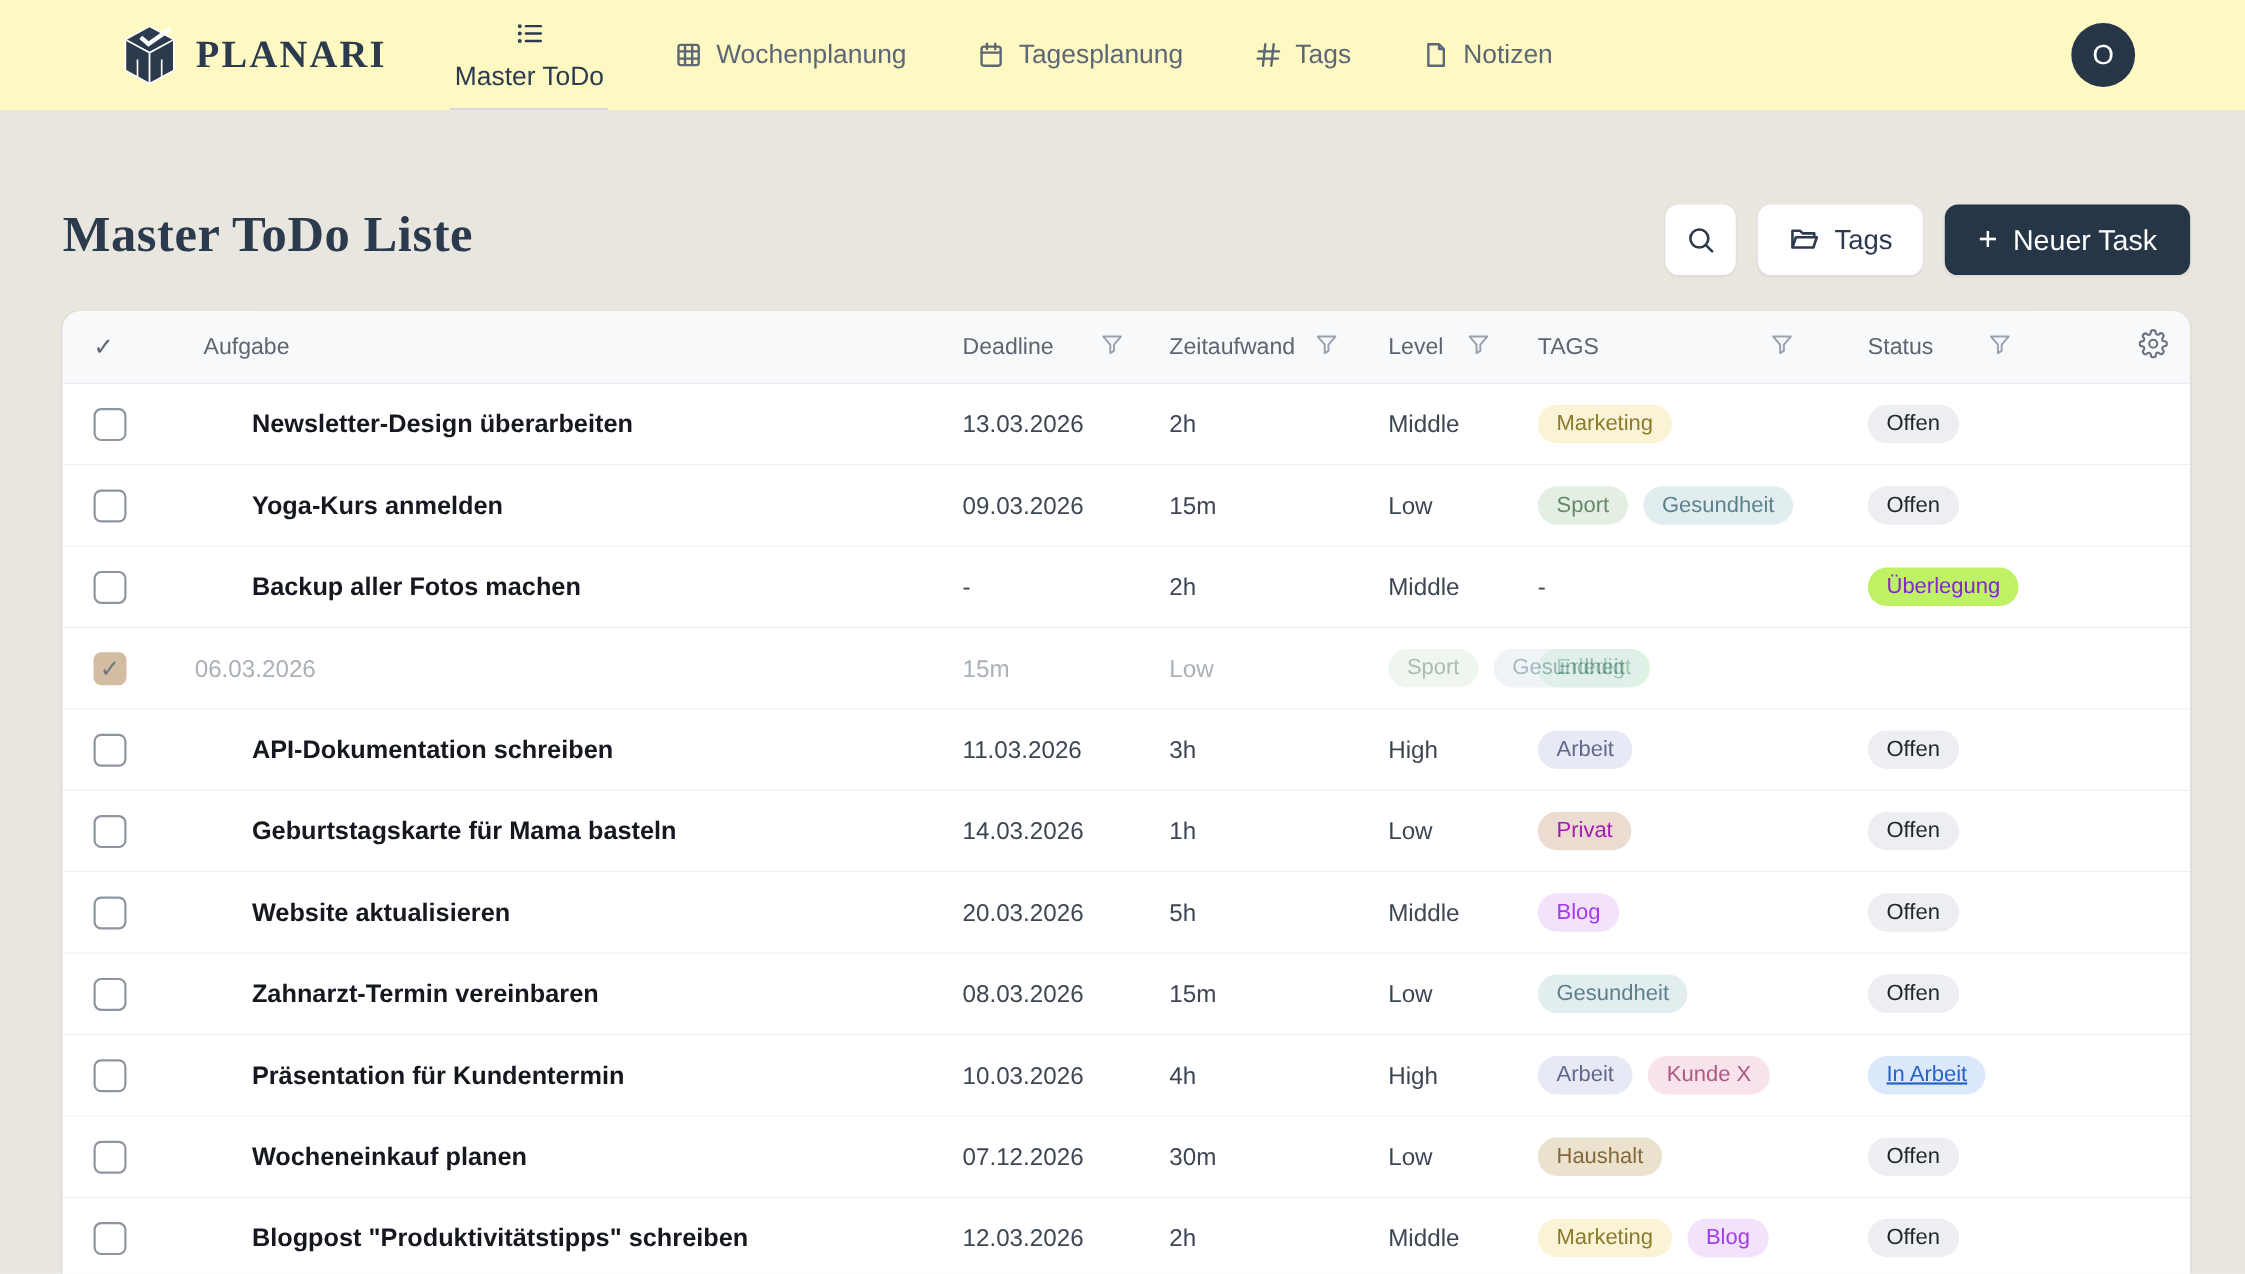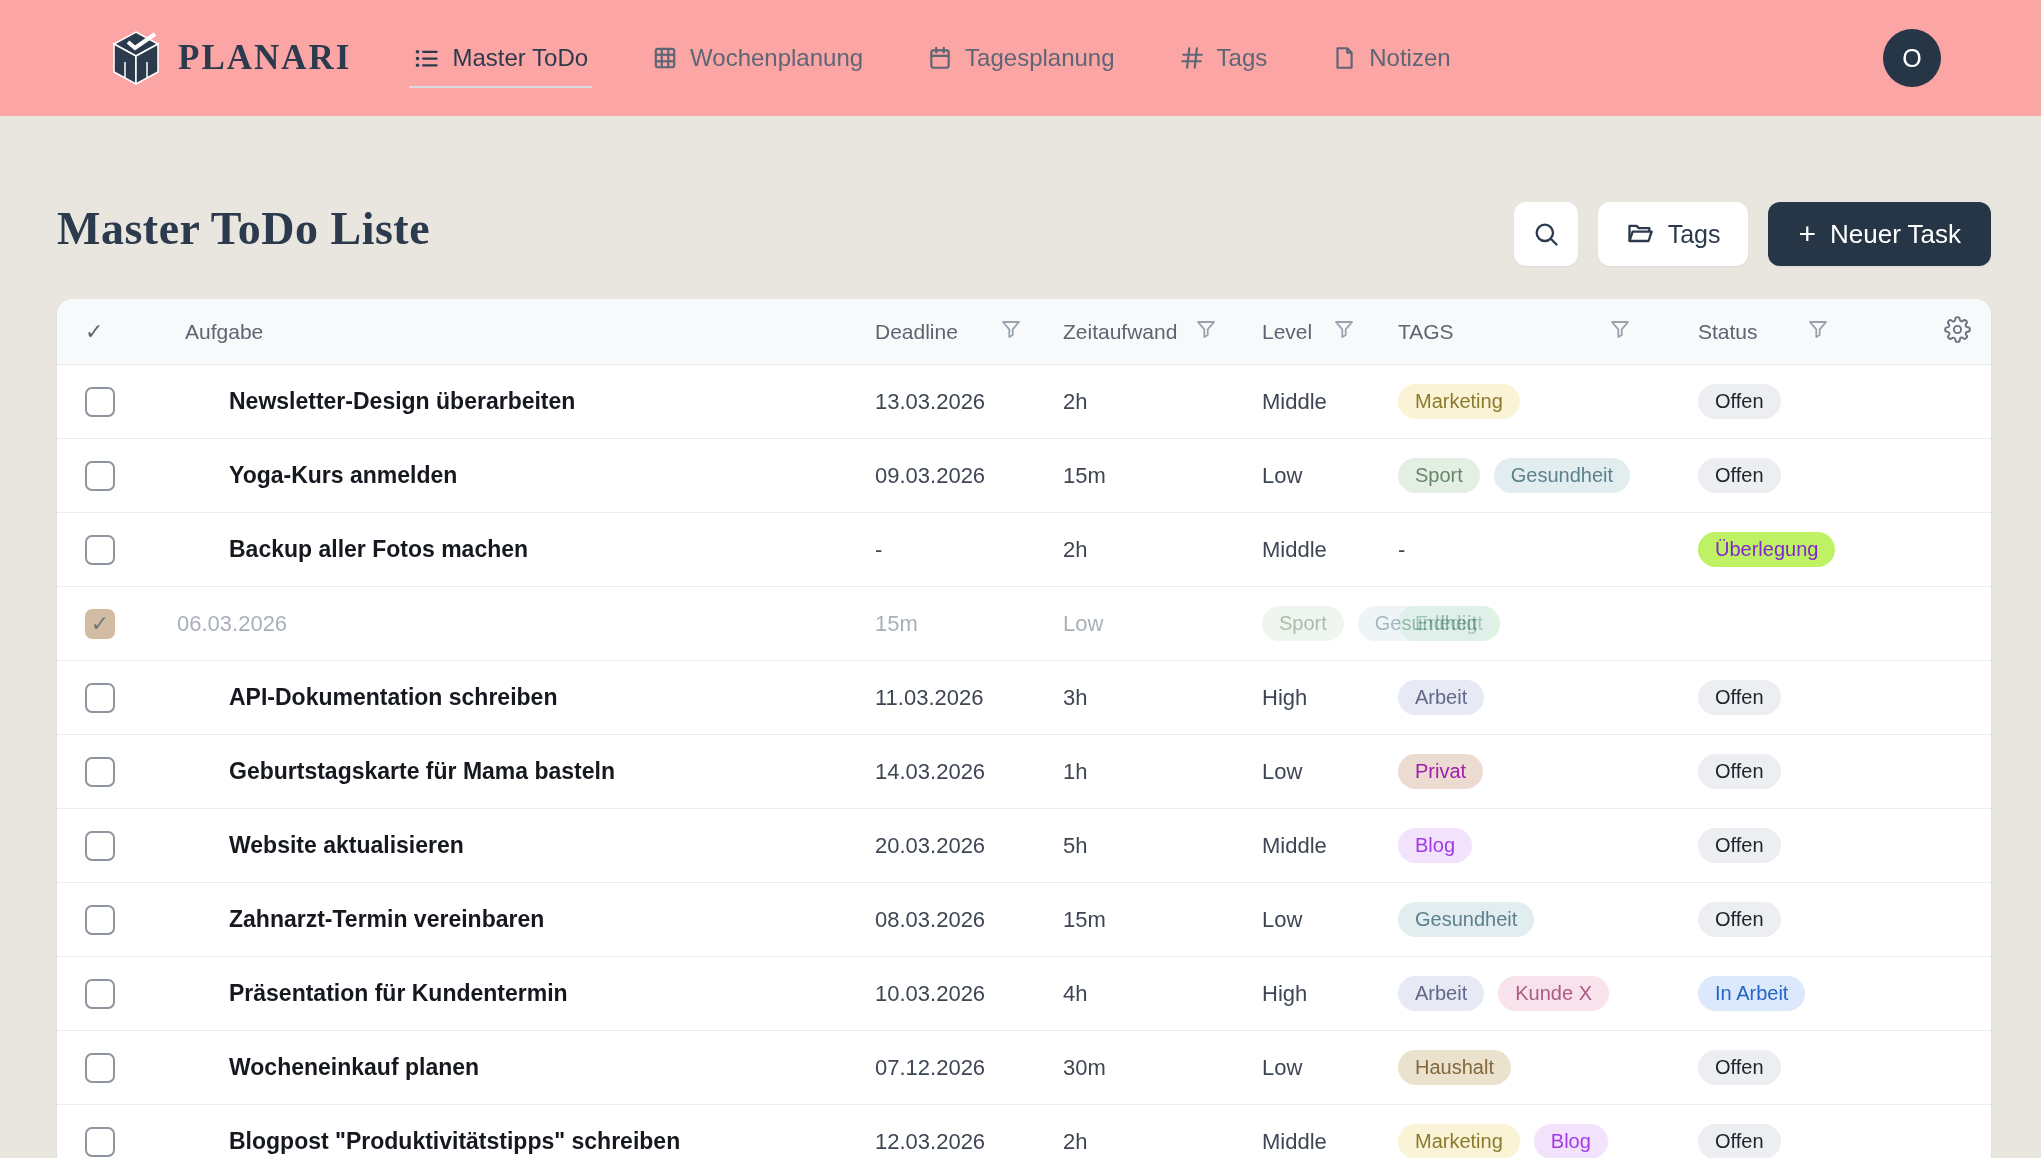--- a/index.html
+++ b/index.html
@@ -4,35 +4,35 @@
 <style>
   * { margin:0; padding:0; box-sizing:border-box; }
   html,body { width:2041px; height:1158px; overflow:hidden; }
   body {
     font-family:"Liberation Sans", sans-serif;
     background:#e9e6e0;
     color:#2c3a4d;
   }
   
   .topbar {
-    height:116px; background:#fca5a5; display:flex; align-items:center;
+    height:100px; background:#fef9c3; display:flex; align-items:center;
     padding:0 100px 0 110px;
   }
   .brand { display:flex; align-items:center; gap:16px; }
   .brand-name {
     font-family:"Liberation Serif", serif; font-weight:700;
     font-size:35px; letter-spacing:2px; color:#2c3a4d;
   }
   .nav { display:flex; align-items:center; gap:64px; margin-left:62px; }
   .nav-item {
     position:relative; display:flex; align-items:center; gap:12px;
     font-size:24px; color:#5c6675; cursor:pointer; white-space:nowrap;
   }
   .nav-item svg { stroke:#5c6675; }
-  .nav-item.active { color:#2c3a4d; font-weight:500; }
+  .nav-item.active { color:#2c3a4d; font-weight:500;flex-direction:column; }
   .nav-item.active svg { stroke:#2c3a4d; }
   .nav-item.active::after {
     content:""; position:absolute; left:-4px; right:-4px; bottom:-16px;
     height:2px; background:#d8dadd;
   }
   .avatar {
     margin-left:auto; width:58px; height:58px; border-radius:50%;
     background:#263646; color:#ffffff; font-size:25px; font-weight:500;
     display:flex; align-items:center; justify-content:center; cursor:pointer;
   }
@@ -385,21 +385,21 @@
       <div class="checkbox">✓</div>
     </div>
     <div class="cell-task">Präsentation für Kundentermin</div>
     <div class="cell-plain">10.03.2026</div>
     <div class="cell-plain">4h</div>
     <div class="cell-plain">High</div>
     <div class="cell-tags">
             <span class="pill" style="background: rgb(231, 234, 244); color: rgb(97, 104, 138);">Arbeit</span>
             <span class="pill" style="background: rgb(248, 226, 235); color: rgb(173, 90, 132);">Kunde X</span>
           </div>
-    <div><span class="pill status-pill" style="background: rgb(220, 233, 252); color: rgb(37, 99, 196);">In Arbeit</span></div>
+    <div><span class="pill status-pill" style="background: rgb(220, 233, 252); color: rgb(37, 99, 196); text-decoration: underline;">In Arbeit</span></div>
     <div></div>
   </div>
         <div class="grid-row row">
     <div class="cell-check">
       <div class="checkbox">✓</div>
     </div>
     <div class="cell-task">Wocheneinkauf planen</div>
     <div class="cell-plain">07.12.2026</div>
     <div class="cell-plain">30m</div>
     <div class="cell-plain">Low</div>

